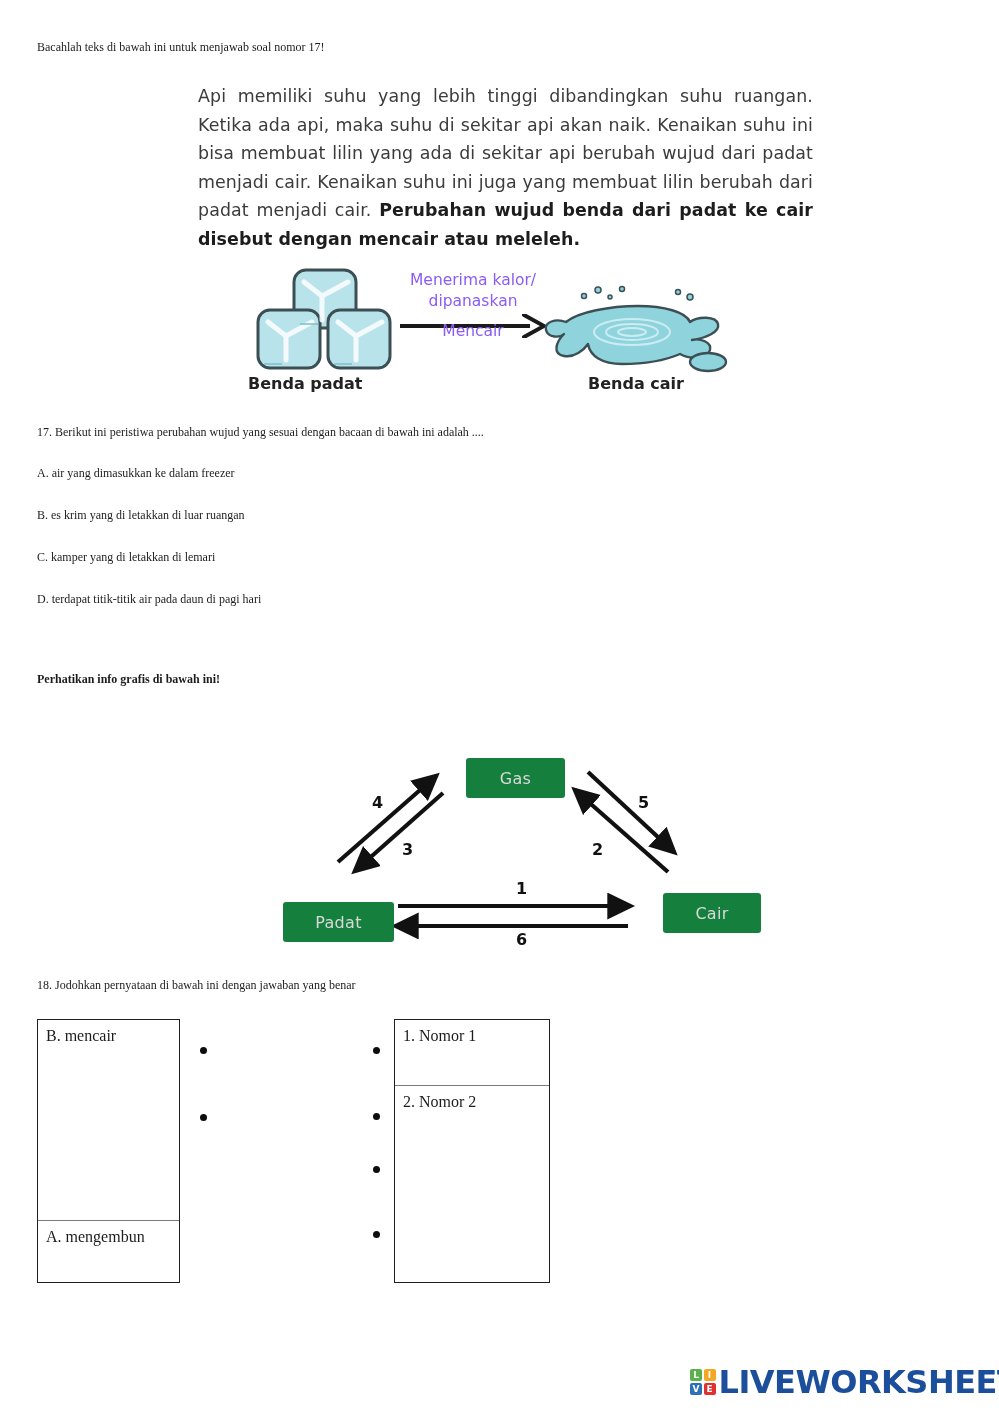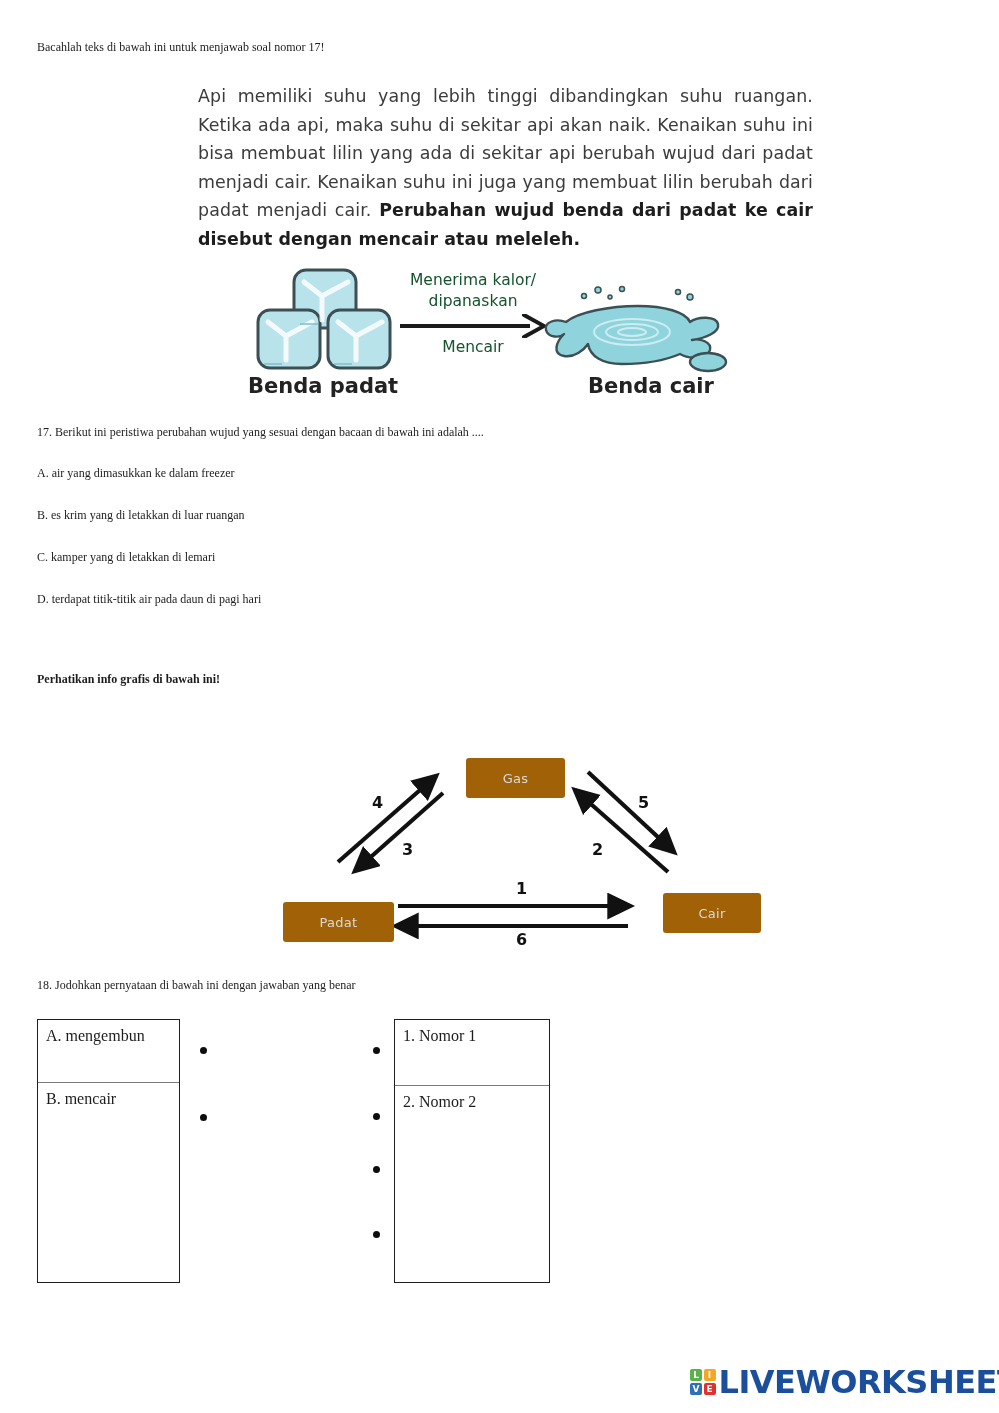--- a/index.html
+++ b/index.html
@@ -49,52 +49,52 @@
     position: absolute;
     left: 240px;
     top: 262px;
     width: 520px;
     height: 140px;
   }
   #melt-figure .cap {
     position: absolute;
     font-family: "DejaVu Sans", sans-serif;
     font-weight: bold;
-    font-size: 21px;
+    font-size: 16px;
     color: #222;
     white-space: nowrap;
   }
   #melt-figure .arrow-label {
     position: absolute;
     font-family: "DejaVu Sans", sans-serif;
     font-size: 15.5px;
-    color: #14532d;
+    color: #8b5cf6;
     white-space: nowrap;
     text-align: center;
   }
   .ice-svg { position: absolute; left: 12px; top: 4px; }
   .water-svg { position: absolute; left: 300px; top: 22px; }
 
   
   #infographic {
     position: absolute;
     left: 270px;
     top: 740px;
     width: 500px;
     height: 215px;
   }
   .state-box {
     position: absolute;
-    background: #a16207;
+    background: #15803d;
     border-radius: 3px;
     display: flex;
     align-items: center;
     justify-content: center;
     font-family: "DejaVu Sans", sans-serif;
-    font-size: 13px;
+    font-size: 16px;
     color: #d9d9d9;
     letter-spacing: .3px;
   }
   #box-gas   { left: 196px; top: 18px;  width: 99px;  height: 40px; }
   #box-padat { left: 13px;  top: 162px; width: 111px; height: 40px; }
   #box-cair  { left: 393px; top: 153px; width: 98px;  height: 40px; }
   .arrow-num {
     position: absolute;
     font-family: "DejaVu Sans", sans-serif;
     font-weight: bold;
@@ -208,21 +208,21 @@
   <div class="arrow-label" style="left:158px; top:8px; width:150px; line-height:21px;">
     <span>Menerima kalor/</span><br>
     <span>dipanaskan</span>
   </div>
 
   <svg style="position:absolute; left:158px; top:52px;" width="150" height="24" viewBox="0 0 150 24">
     <line x1="2" y1="12" x2="132" y2="12" stroke="#1a1a1a" stroke-width="4"></line>
     <polyline points="126,1 146,12 126,23" fill="none" stroke="#1a1a1a" stroke-width="4" stroke-linecap="round"></polyline>
   </svg>
 
-  <div class="arrow-label" style="left:158px; top:76px; width:150px;">Mencair</div>
+  <div class="arrow-label" style="left:158px; top:60px; width:150px;">Mencair</div>
 
   <svg class="water-svg" width="200" height="92" viewBox="0 0 200 92">
     <g stroke="#3c4f55" stroke-width="2.4" stroke-linejoin="round">
       <path fill="#8fd4dd" d="M26 38 C16 34 4 38 6 46 C8 54 20 54 24 50
         C16 58 12 70 24 72 C34 74 44 66 48 60
         C50 72 62 80 82 80 C104 80 126 76 140 70
         C150 76 168 74 170 66 C172 58 160 54 152 56
         C166 54 180 48 178 40 C176 32 158 32 150 38
         C146 28 124 22 98 22 C70 22 38 28 26 38 Z"></path>
       <ellipse fill="#8fd4dd" cx="168" cy="78" rx="18" ry="9"></ellipse>
@@ -288,22 +288,22 @@
   <div class="arrow-num" style="left:102px; top:53px;">4</div>
   <div class="arrow-num" style="left:368px; top:53px;">5</div>
   <div class="arrow-num" style="left:246px; top:190px;">6</div>
 </div>
 
 <div class="q-line" style="left:37px; top:978px;">18. Jodohkan pernyataan di bawah ini dengan jawaban yang benar</div>
 
 <div id="match-area">
 
   <div class="mtable" id="left-table">
+    <div class="mrow r1">B. mencair</div>
     <div class="mrow r0">A. mengembun</div>
-    <div class="mrow r1">B. mencair</div>
   </div>
 
   <div class="dot" style="left:163px; top:28px;"></div>
   <div class="dot" style="left:163px; top:95px;"></div>
 
   <div class="dot" style="left:336px; top:28px;"></div>
   <div class="dot" style="left:336px; top:94px;"></div>
   <div class="dot" style="left:336px; top:147px;"></div>
   <div class="dot" style="left:336px; top:212px;"></div>
 

